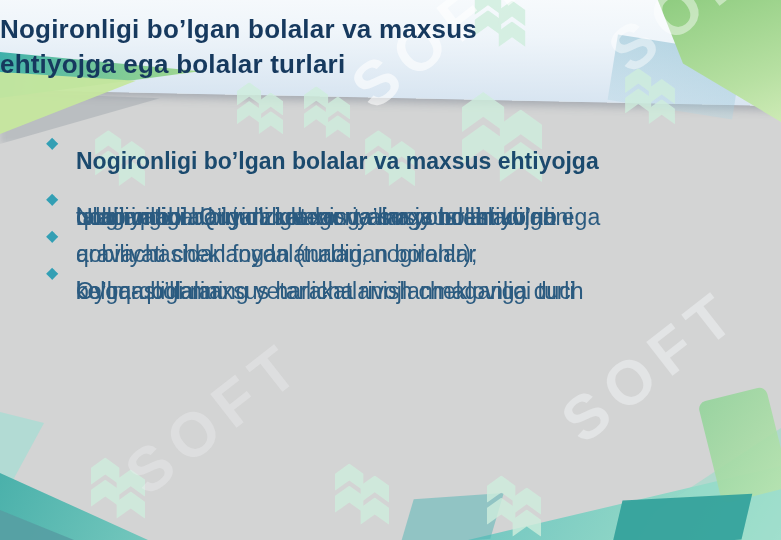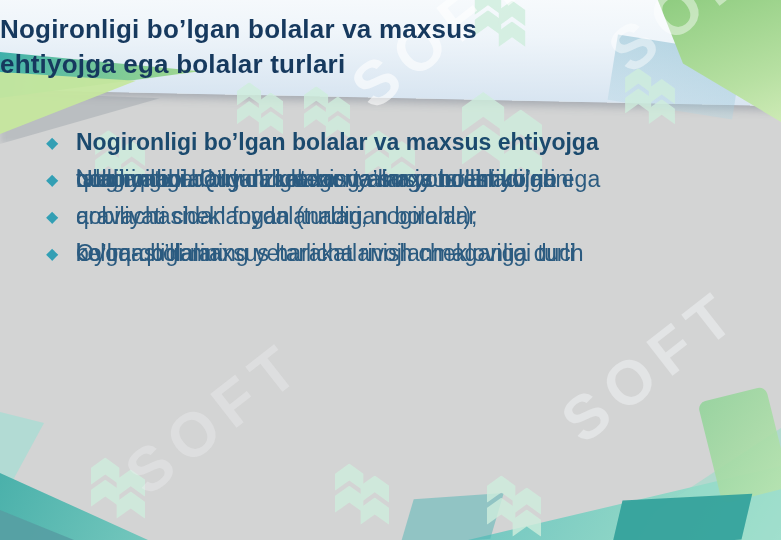--- a/index.html
+++ b/index.html
@@ -69,21 +69,21 @@
   
   .title{left:0;top:12px;width:100%;z-index:10;
     font-size:26px;font-weight:bold;line-height:35px;color:var(--title);
     letter-spacing:.2px;}
   .title div{position:static;}
   .bullets{left:46px;top:128px;width:712px;z-index:10;margin:0;padding:0;
     list-style:none;}
   .bullets li{position:static;display:flex;margin:0 0 8px 0;}
   .bullet-glyph{position:static;flex:0 0 30px;font-size:16px;line-height:29px;
     color:var(--bullet);text-shadow:0 0 1px rgba(255,255,255,.4);}
-  .bullet-text{position:static;flex:1;}
+  .bullet-text{position:static;flex:1;margin-top:19px;}
   .bullet-text .ln{position:static;font-size:23px;line-height:29px;
     color:var(--body);white-space:nowrap;}
   .bullet-text .b{position:static;font-weight:bold;color:var(--bold);}
 </style>
 </head>
 <body>
 
 <div class="slide" style="--title: #16395e; --body: #2b5b80; --bold: #1b4a6e; --bullet: #339fb4; --mint: #cfeedd; background: rgb(211, 212, 212);">
 
   <div class="decor bl-mint-tri"></div>

